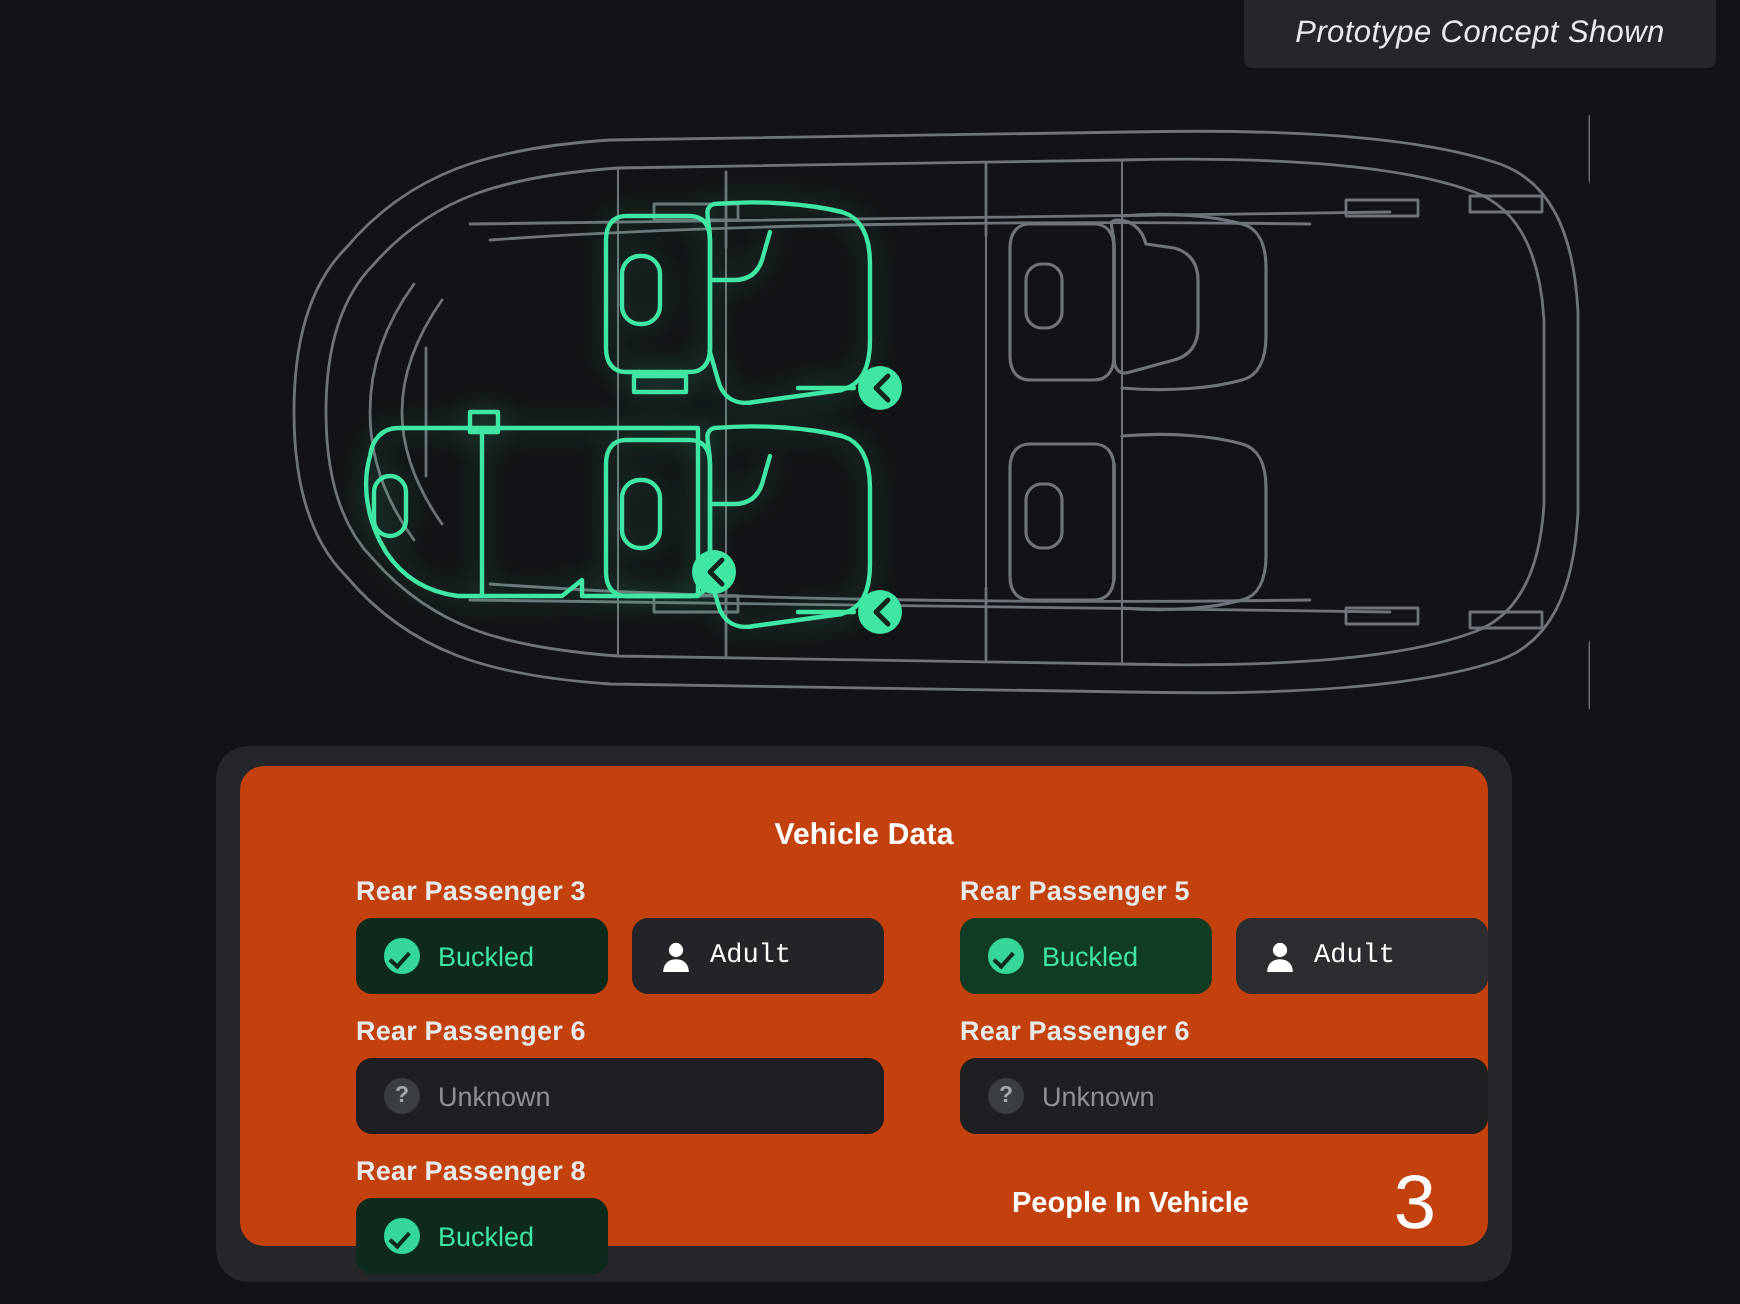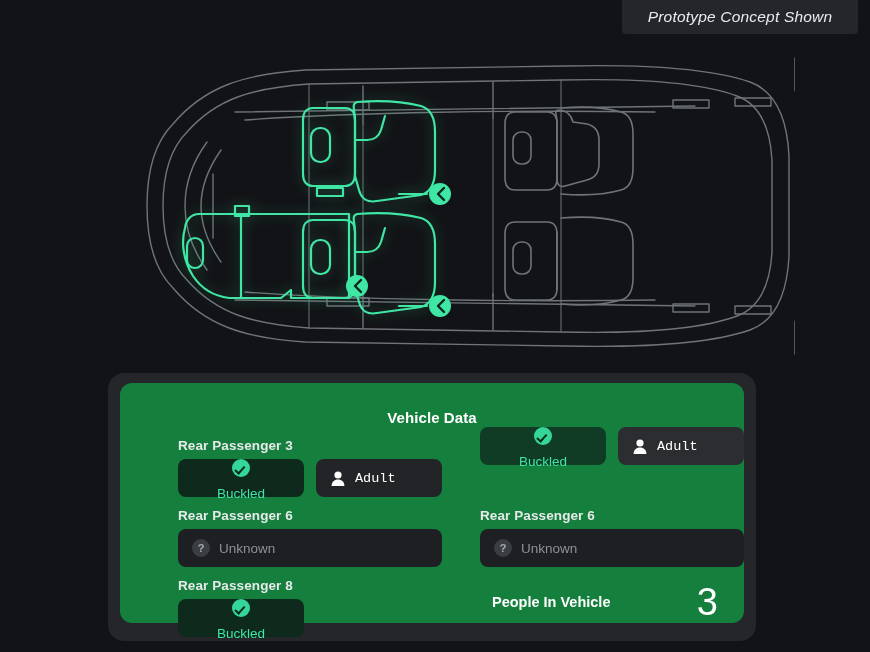--- a/index.html
+++ b/index.html
@@ -66,21 +66,21 @@
     height: 268px;
     background: #242629;
     border-radius: 16px;
   }
   .panel-inner {
     position: absolute;
     left: 12px;
     top: 10px;
     right: 12px;
     bottom: 18px;
-    background: #15803d;
+    background: #c2410c;
     border-radius: 12px;
     padding: 0;
   }
   .panel-title {
     text-align: center;
     font-size: 15px;
     font-weight: bold;
     color: #ffffff;
     padding-top: 26px;
     letter-spacing: .1px;
@@ -118,21 +118,20 @@
     align-items: center;
     gap: 9px;
     padding: 0 14px;
     box-sizing: border-box;
     font-size: 13.5px;
   }
   .chip-belt {
     width: 126px;
     background: #0d2a1d;
     color: #3fe6a4;
-    flex-direction: column;
   }
   .chip-belt.bright {
     background: #103c26;
   }
   .chip-person {
     width: 126px;
     background: #232427;
     color: #ffffff;
     font-family: Liberation Mono, monospace;
   }
@@ -176,21 +175,21 @@
   .ic-person {
     width: 16px; height: 17px;
     flex: 0 0 auto;
     display: block;
   }
 
   .summary {
     display: flex;
     align-items: center;
     gap: 0;
-    margin-left: 12px;
+    margin-left: 26px;
     flex: 1;
   }
   .summary-label {
     font-size: 14.5px;
     font-weight: bold;
     color: #ffffff;
     white-space: nowrap;
   }
   .summary-value {
     font-size: 38px;
@@ -352,20 +351,21 @@
                 <svg class="ic-person" viewBox="0 0 16 17">
                   <circle cx="8" cy="5" r="3.6" fill="#ffffff"></circle>
                   <path d="M1.6,16 C1.6,11.8 4.4,9.6 8,9.6 C11.6,9.6 14.4,11.8 14.4,16 Z" fill="#ffffff"></path>
                 </svg>
                 <span>Adult</span>
               </div>
             </div>
           </div>
 
           <div class="cell">
+            <div class="seat-label">Rear Passenger 5</div>
             <div class="chips">
               <div class="chip chip-belt bright">
                 <span class="ic-check"></span>
                 <span>Buckled</span>
               </div>
               <div class="chip chip-person bright">
                 <svg class="ic-person" viewBox="0 0 16 17">
                   <circle cx="8" cy="5" r="3.6" fill="#ffffff"></circle>
                   <path d="M1.6,16 C1.6,11.8 4.4,9.6 8,9.6 C11.6,9.6 14.4,11.8 14.4,16 Z" fill="#ffffff"></path>
                 </svg>

